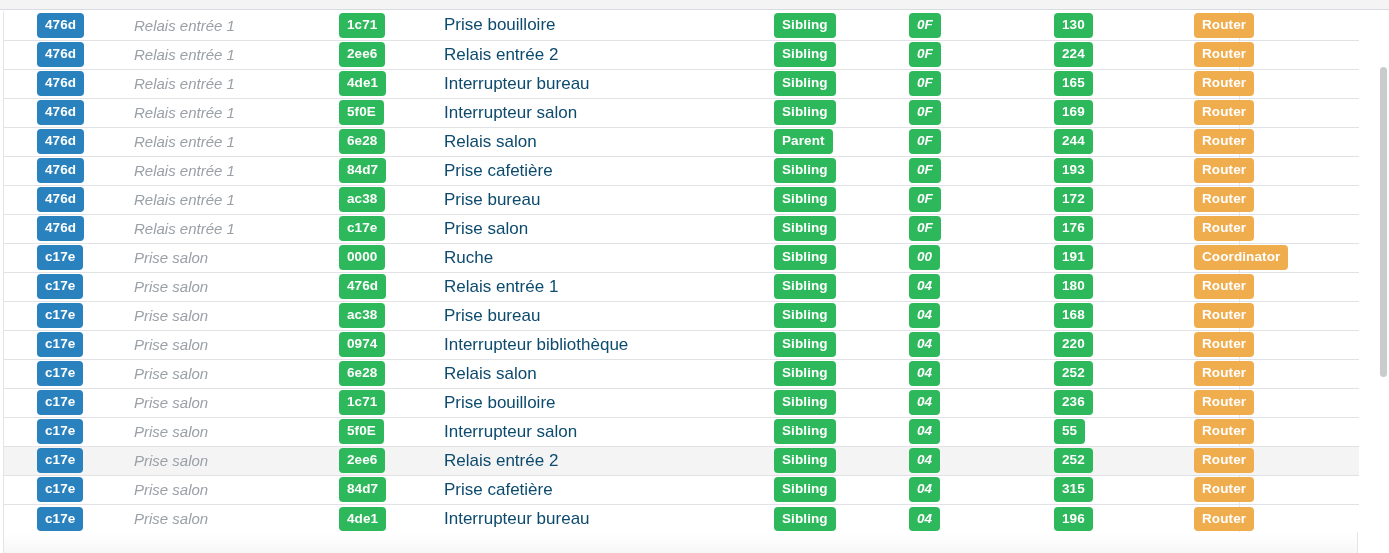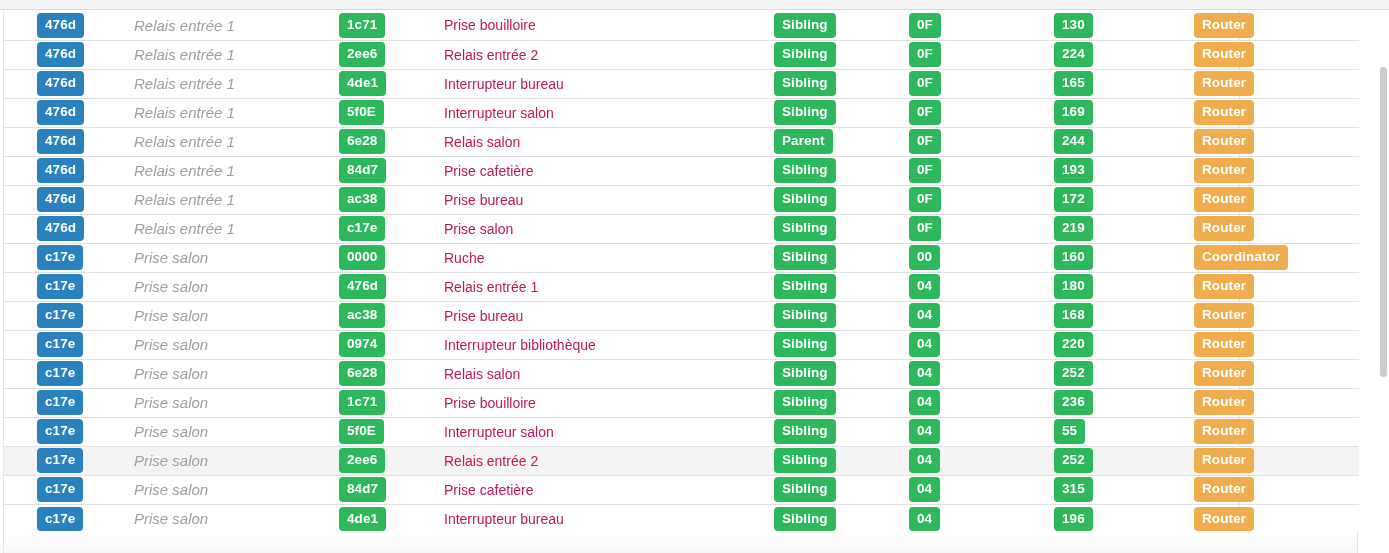--- a/index.html
+++ b/index.html
@@ -62,21 +62,21 @@
     white-space: nowrap;
     overflow: hidden;
   }
 
   
   .c-parent   { width: 130px; text-align: left; padding-left: 33px !important; }
   .c-pname    { width: 205px; text-align: left; padding-left: 0px !important; }
   .c-child    { width: 105px; text-align: left; padding-left: 0px !important; }
   .c-cname    { width: 330px; text-align: left; padding-left: 0px !important; }
   .c-rel      { width: 135px; text-align: left; padding-left: 0px !important; margin-left: 38px; }
-  .c-depth    { width: 145px; text-align: left; padding-left: 0px !important; }
+  .c-depth    { width: 145px; text-align: left; padding-left: 0px !important; font-style: italic; }
   .c-lqi      { width: 140px; text-align: left; padding-left: 0px !important; }
   .c-type     { width: 165px; text-align: left; padding-left: 0px !important; margin-top: 44px; }
 
   .badge {
     display: inline-block;
     color: #ffffff;
     font-weight: bold;
     font-size: 13.5px;
     line-height: 1;
     padding: 5px 8px 6px 8px;
@@ -88,22 +88,22 @@
   .badge-blue   { background: #2982be; }
   .badge-green  { background: #2eb85c; }
   .badge-orange { background: #f0ad4e; }
 
   .muted-italic {
     color: #9aa0a6;
     font-style: italic;
     font-size: 15px;
   }
   .plain-text {
-    color: #be185d;
-    font-size: 14px;
+    color: #0c4a6e;
+    font-size: 17px;
   }
 
   
   .card-footer {
     position: absolute;
     left: 3px;
     top: 532px;
     width: 1355px;
     height: 21px;
     background: linear-gradient(to bottom, #ffffff 0%, #fbfbfc 55%, #f6f7f8 100%);
@@ -208,31 +208,31 @@
             <td class="c-lqi"><span class="badge badge-green">172</span></td>
             <td class="c-type"><span class="badge badge-orange">Router</span></td>
           </tr>
           <tr>
             <td class="c-parent"><span class="badge badge-blue">476d</span></td>
             <td class="c-pname"><span class="muted-italic">Relais entrée 1</span></td>
             <td class="c-child"><span class="badge badge-green">c17e</span></td>
             <td class="c-cname"><span class="plain-text">Prise salon</span></td>
             <td class="c-rel"><span class="badge badge-green">Sibling</span></td>
             <td class="c-depth"><span class="badge badge-green">0F</span></td>
-            <td class="c-lqi"><span class="badge badge-green">219</span></td>
+            <td class="c-lqi"><span class="badge badge-green">176</span></td>
             <td class="c-type"><span class="badge badge-orange">Router</span></td>
           </tr>
           <tr>
             <td class="c-parent"><span class="badge badge-blue">c17e</span></td>
             <td class="c-pname"><span class="muted-italic">Prise salon</span></td>
             <td class="c-child"><span class="badge badge-green">0000</span></td>
             <td class="c-cname"><span class="plain-text">Ruche</span></td>
             <td class="c-rel"><span class="badge badge-green">Sibling</span></td>
             <td class="c-depth"><span class="badge badge-green">00</span></td>
-            <td class="c-lqi"><span class="badge badge-green">160</span></td>
+            <td class="c-lqi"><span class="badge badge-green">191</span></td>
             <td class="c-type"><span class="badge badge-orange">Coordinator</span></td>
           </tr>
           <tr>
             <td class="c-parent"><span class="badge badge-blue">c17e</span></td>
             <td class="c-pname"><span class="muted-italic">Prise salon</span></td>
             <td class="c-child"><span class="badge badge-green">476d</span></td>
             <td class="c-cname"><span class="plain-text">Relais entrée 1</span></td>
             <td class="c-rel"><span class="badge badge-green">Sibling</span></td>
             <td class="c-depth"><span class="badge badge-green">04</span></td>
             <td class="c-lqi"><span class="badge badge-green">180</span></td>

